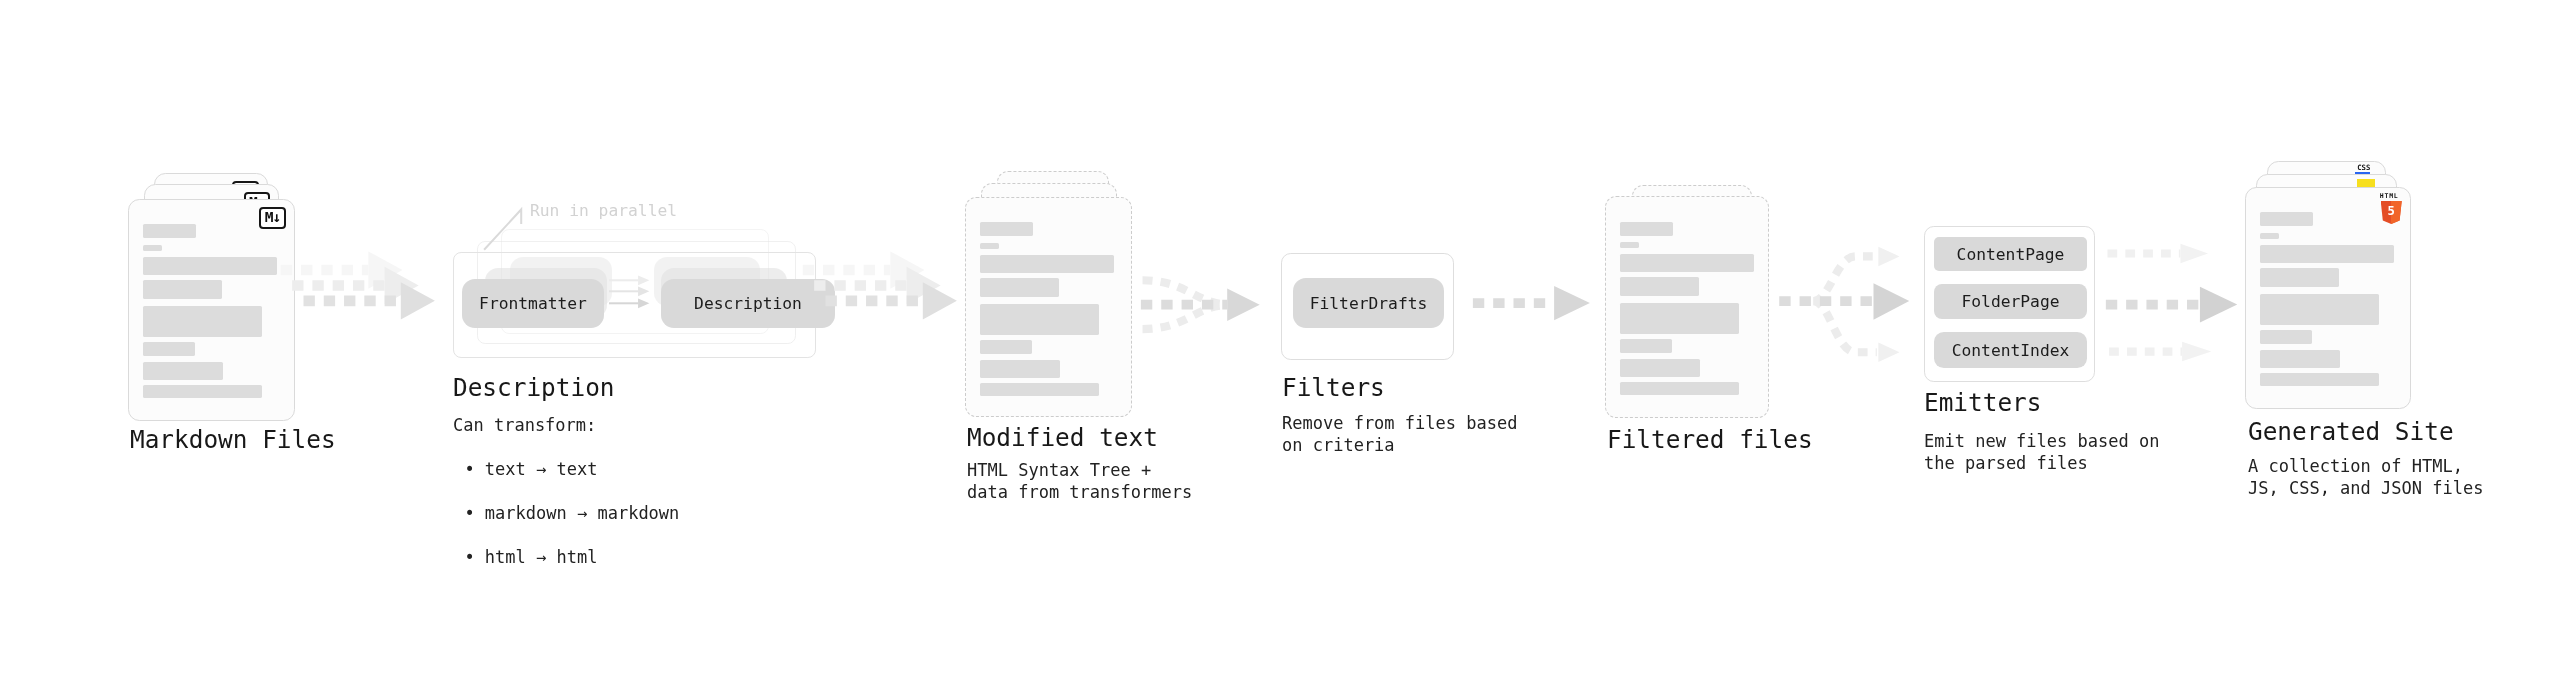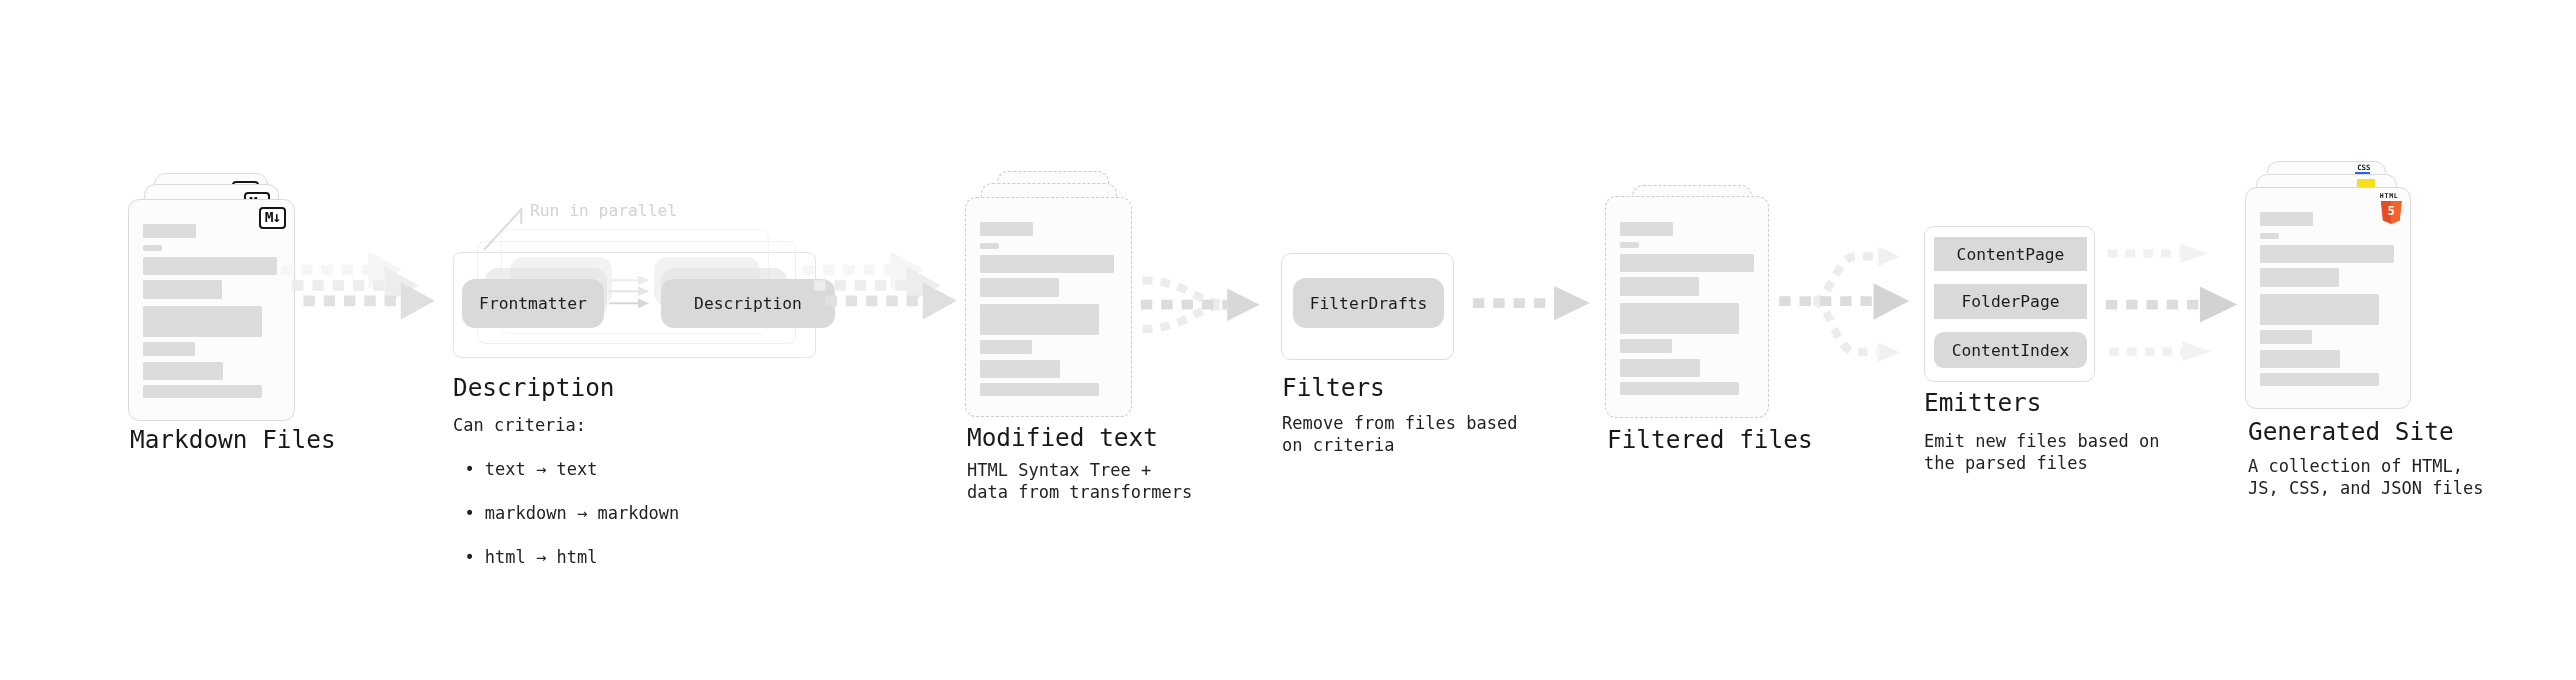--- a/index.html
+++ b/index.html
@@ -129,21 +129,21 @@
     <path d="M0 9 H36" stroke="#d6d6d6" stroke-width="2.5" fill="none"></path>
       <polygon points="36,3 50,9 36,15" fill="#d6d6d6"></polygon>
     </svg>
 
   <svg style="left:479px;top:203px" width="57" height="50" viewBox="0 0 70 62">
     <polyline points="6,58 52,8 52,26" fill="none" stroke="#dadada" stroke-width="2.5"></polyline>
     </svg>
   <div class="annot" style="left:530px;top:201px">Run in parallel</div>
 
   <div class="title" style="left:453px;top:373px">Description</div>
-  <div class="sub" style="left:453px;top:414px">Can criteria:</div>
+  <div class="sub" style="left:453px;top:414px">Can transform:</div>
   <div class="sub bullets" style="left:453px;top:436px">
     <div>• text → text</div>
     <div>• markdown → markdown</div>
     <div>• html → html</div>
   </div>
 
   <svg style="left:819px;top:244px" width="146" height="104" viewBox="0 0 180 128">
     <g stroke="#f6f6f6" fill="#f6f6f6">
         <path d="M-20 32 H88" fill="none" stroke-width="13" stroke-dasharray="14 11"></path>
         <polygon points="88,9 130,32 88,55" stroke="none"></polygon>
@@ -216,22 +216,22 @@
   <svg style="left:1776px;top:244px" width="143" height="119" viewBox="0 0 176 146">
     <path d="M46 70 C66 70 74 15 98 15 H124" fill="none" stroke="#ececec" stroke-width="10" stroke-dasharray="12 10"></path>
     <polygon points="126,3 152,15 126,27" fill="#f0f0f0"></polygon>
     <path d="M46 70 C66 70 74 133 98 133 H124" fill="none" stroke="#ececec" stroke-width="10" stroke-dasharray="12 10"></path>
     <polygon points="126,121 152,133 126,145" fill="#f0f0f0"></polygon>
     <path d="M4 70 H120" fill="none" stroke="#dcdcdc" stroke-width="12" stroke-dasharray="14 11"></path>
     <polygon points="120,48 164,70 120,93" fill="#d4d4d4"></polygon>
   </svg>
 
   <div class="panel" style="left:1924px;top:226px;width:171px;height:156px"></div>
-  <div class="pill" style="left:1934px;top:237px;width:153px;height:34px;border-radius:0">ContentPage</div>
-  <div class="pill" style="left:1934px;top:284px;width:153px;height:35px;border-radius:0">FolderPage</div>
+  <div class="pill" style="left:1934px;top:237px;width:153px;height:34px;border-radius:5px">ContentPage</div>
+  <div class="pill" style="left:1934px;top:284px;width:153px;height:35px;border-radius:8px">FolderPage</div>
   <div class="pill" style="left:1934px;top:332px;width:153px;height:36px;border-radius:9.8px">ContentIndex</div>
   <div class="title" style="left:1924px;top:388px">Emitters</div>
   <div class="sub" style="left:1924px;top:430px">Emit new files based on
 the parsed files</div>
 
   <svg style="left:2101px;top:237px" width="146" height="127" viewBox="0 0 180 156">
     <path d="M8 20 H98" fill="none" stroke="#f0f0f0" stroke-width="10" stroke-dasharray="12 10"></path>
     <polygon points="98,8 132,20 98,32" fill="#f2f2f2"></polygon>
     <path d="M6 83 H122" fill="none" stroke="#dcdcdc" stroke-width="12" stroke-dasharray="14 11"></path>
     <polygon points="122,61 168,83 122,105" fill="#d2d2d2"></polygon>

